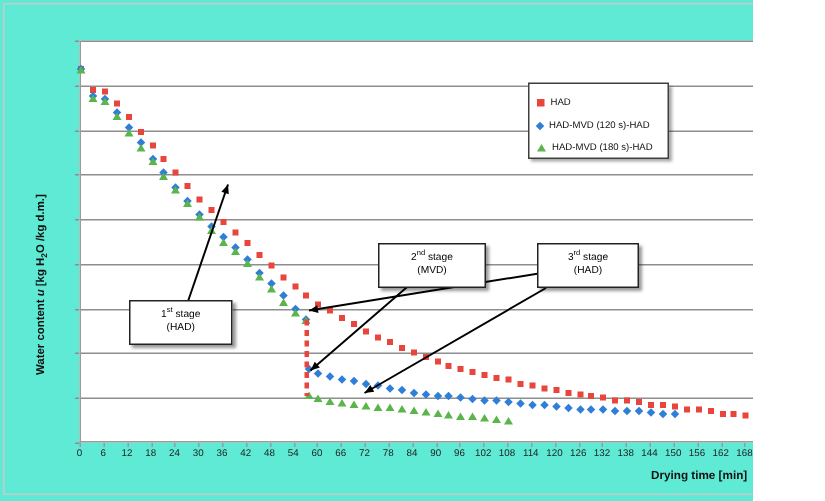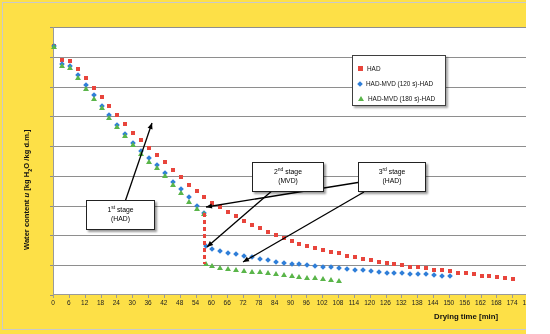--- a/index.html
+++ b/index.html
@@ -1,17 +1,17 @@
 <!DOCTYPE html>
 <html><head>
 <meta charset="utf-8">
 <style>
   html,body{margin:0;padding:0;background:#fff;}
   body{font-family:"Liberation Sans",sans-serif;}
-  #shot{position:relative;width:502px;height:334px;background:#fde047;overflow:hidden;padding-left:24px;}
+  #shot{position:relative;width:502px;height:334px;background:#5eead4;overflow:hidden;}
   #frame{position:absolute;left:2px;top:2px;width:544px;height:328px;border:1px solid #c9c9c9;box-sizing:border-box;}
   #plot{position:absolute;left:53px;top:27px;width:475px;height:268px;box-sizing:border-box;
         border-left:1px solid #9a9a9a;border-bottom:1px solid #9a9a9a;background:#fff;}
   .gl{position:absolute;left:0;width:100%;height:1px;background:#8e8e8e;}
   .ytick{position:absolute;right:534px;text-align:right;font-size:7px;color:#222;width:40px;}
   .ytickmark{position:absolute;width:3px;height:1px;background:#8e8e8e;}
   .xtick{position:absolute;top:299px;font-size:6.5px;color:#222;text-align:center;width:20px;}
   .xtickmark{position:absolute;width:1px;height:3px;background:#9a9a9a;}
   #ylabel{position:absolute;font-size:7.6px;font-weight:bold;color:#111;
           transform:rotate(-90deg);transform-origin:left top;white-space:nowrap;

